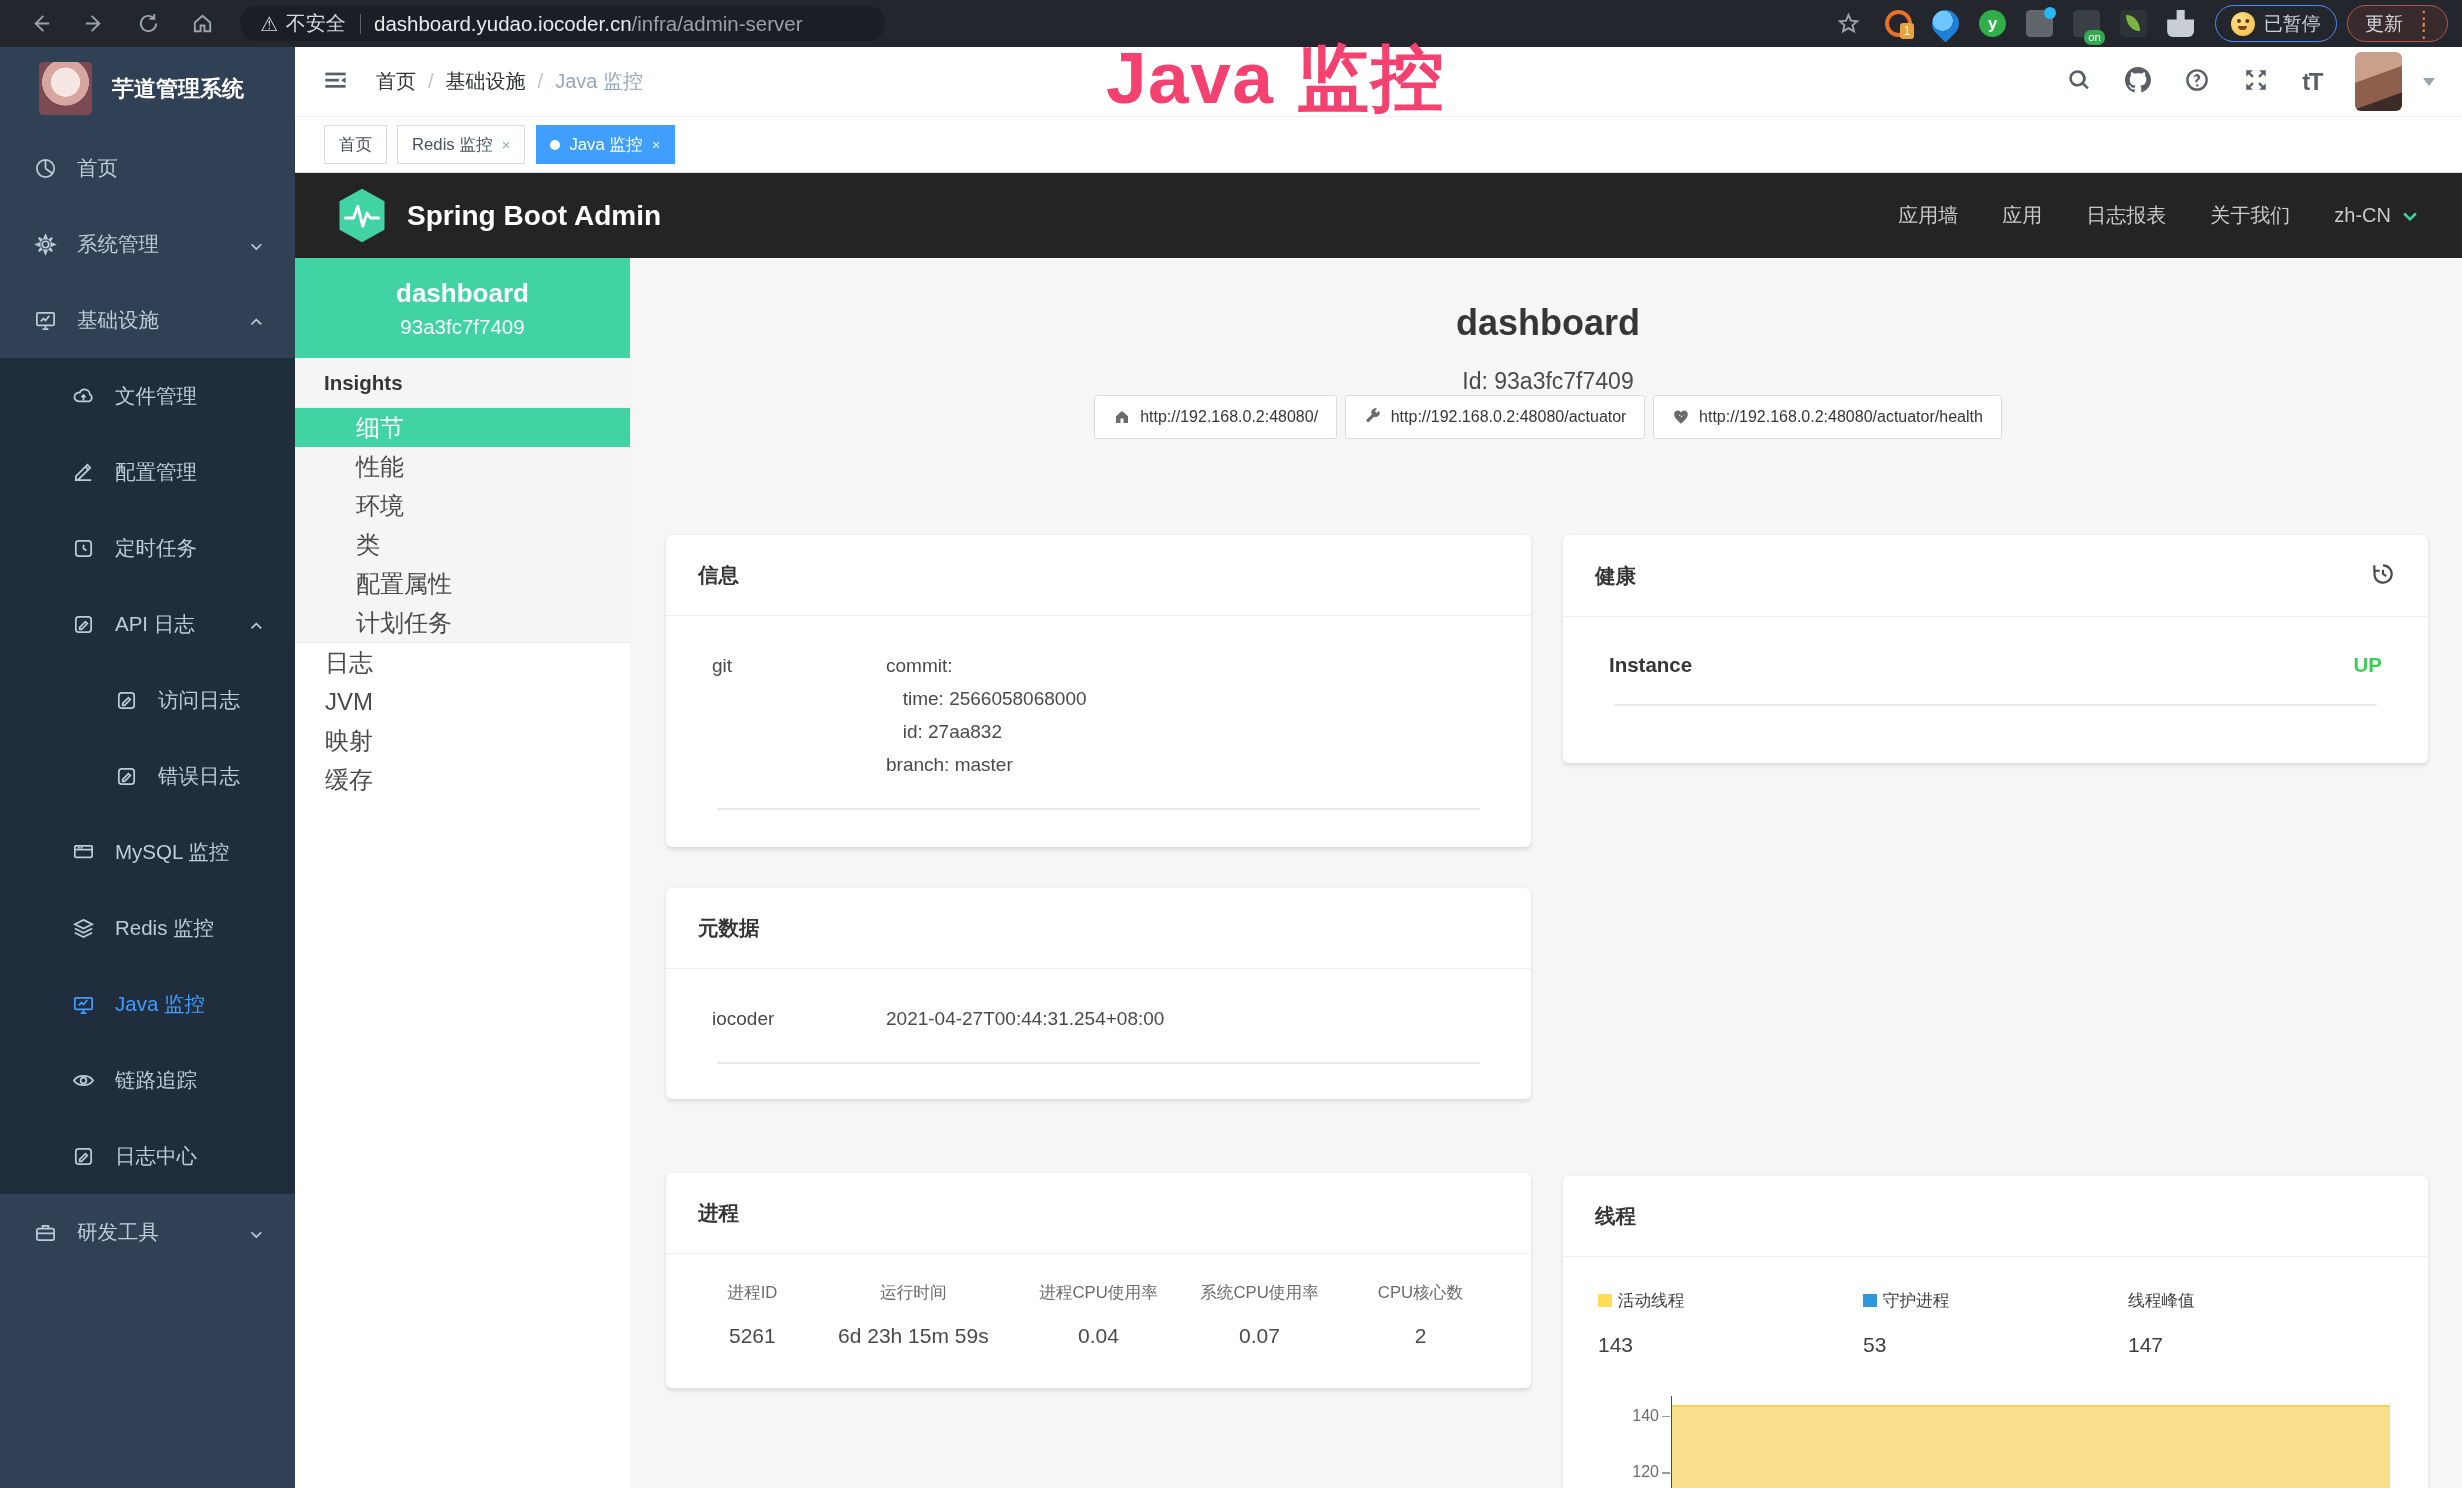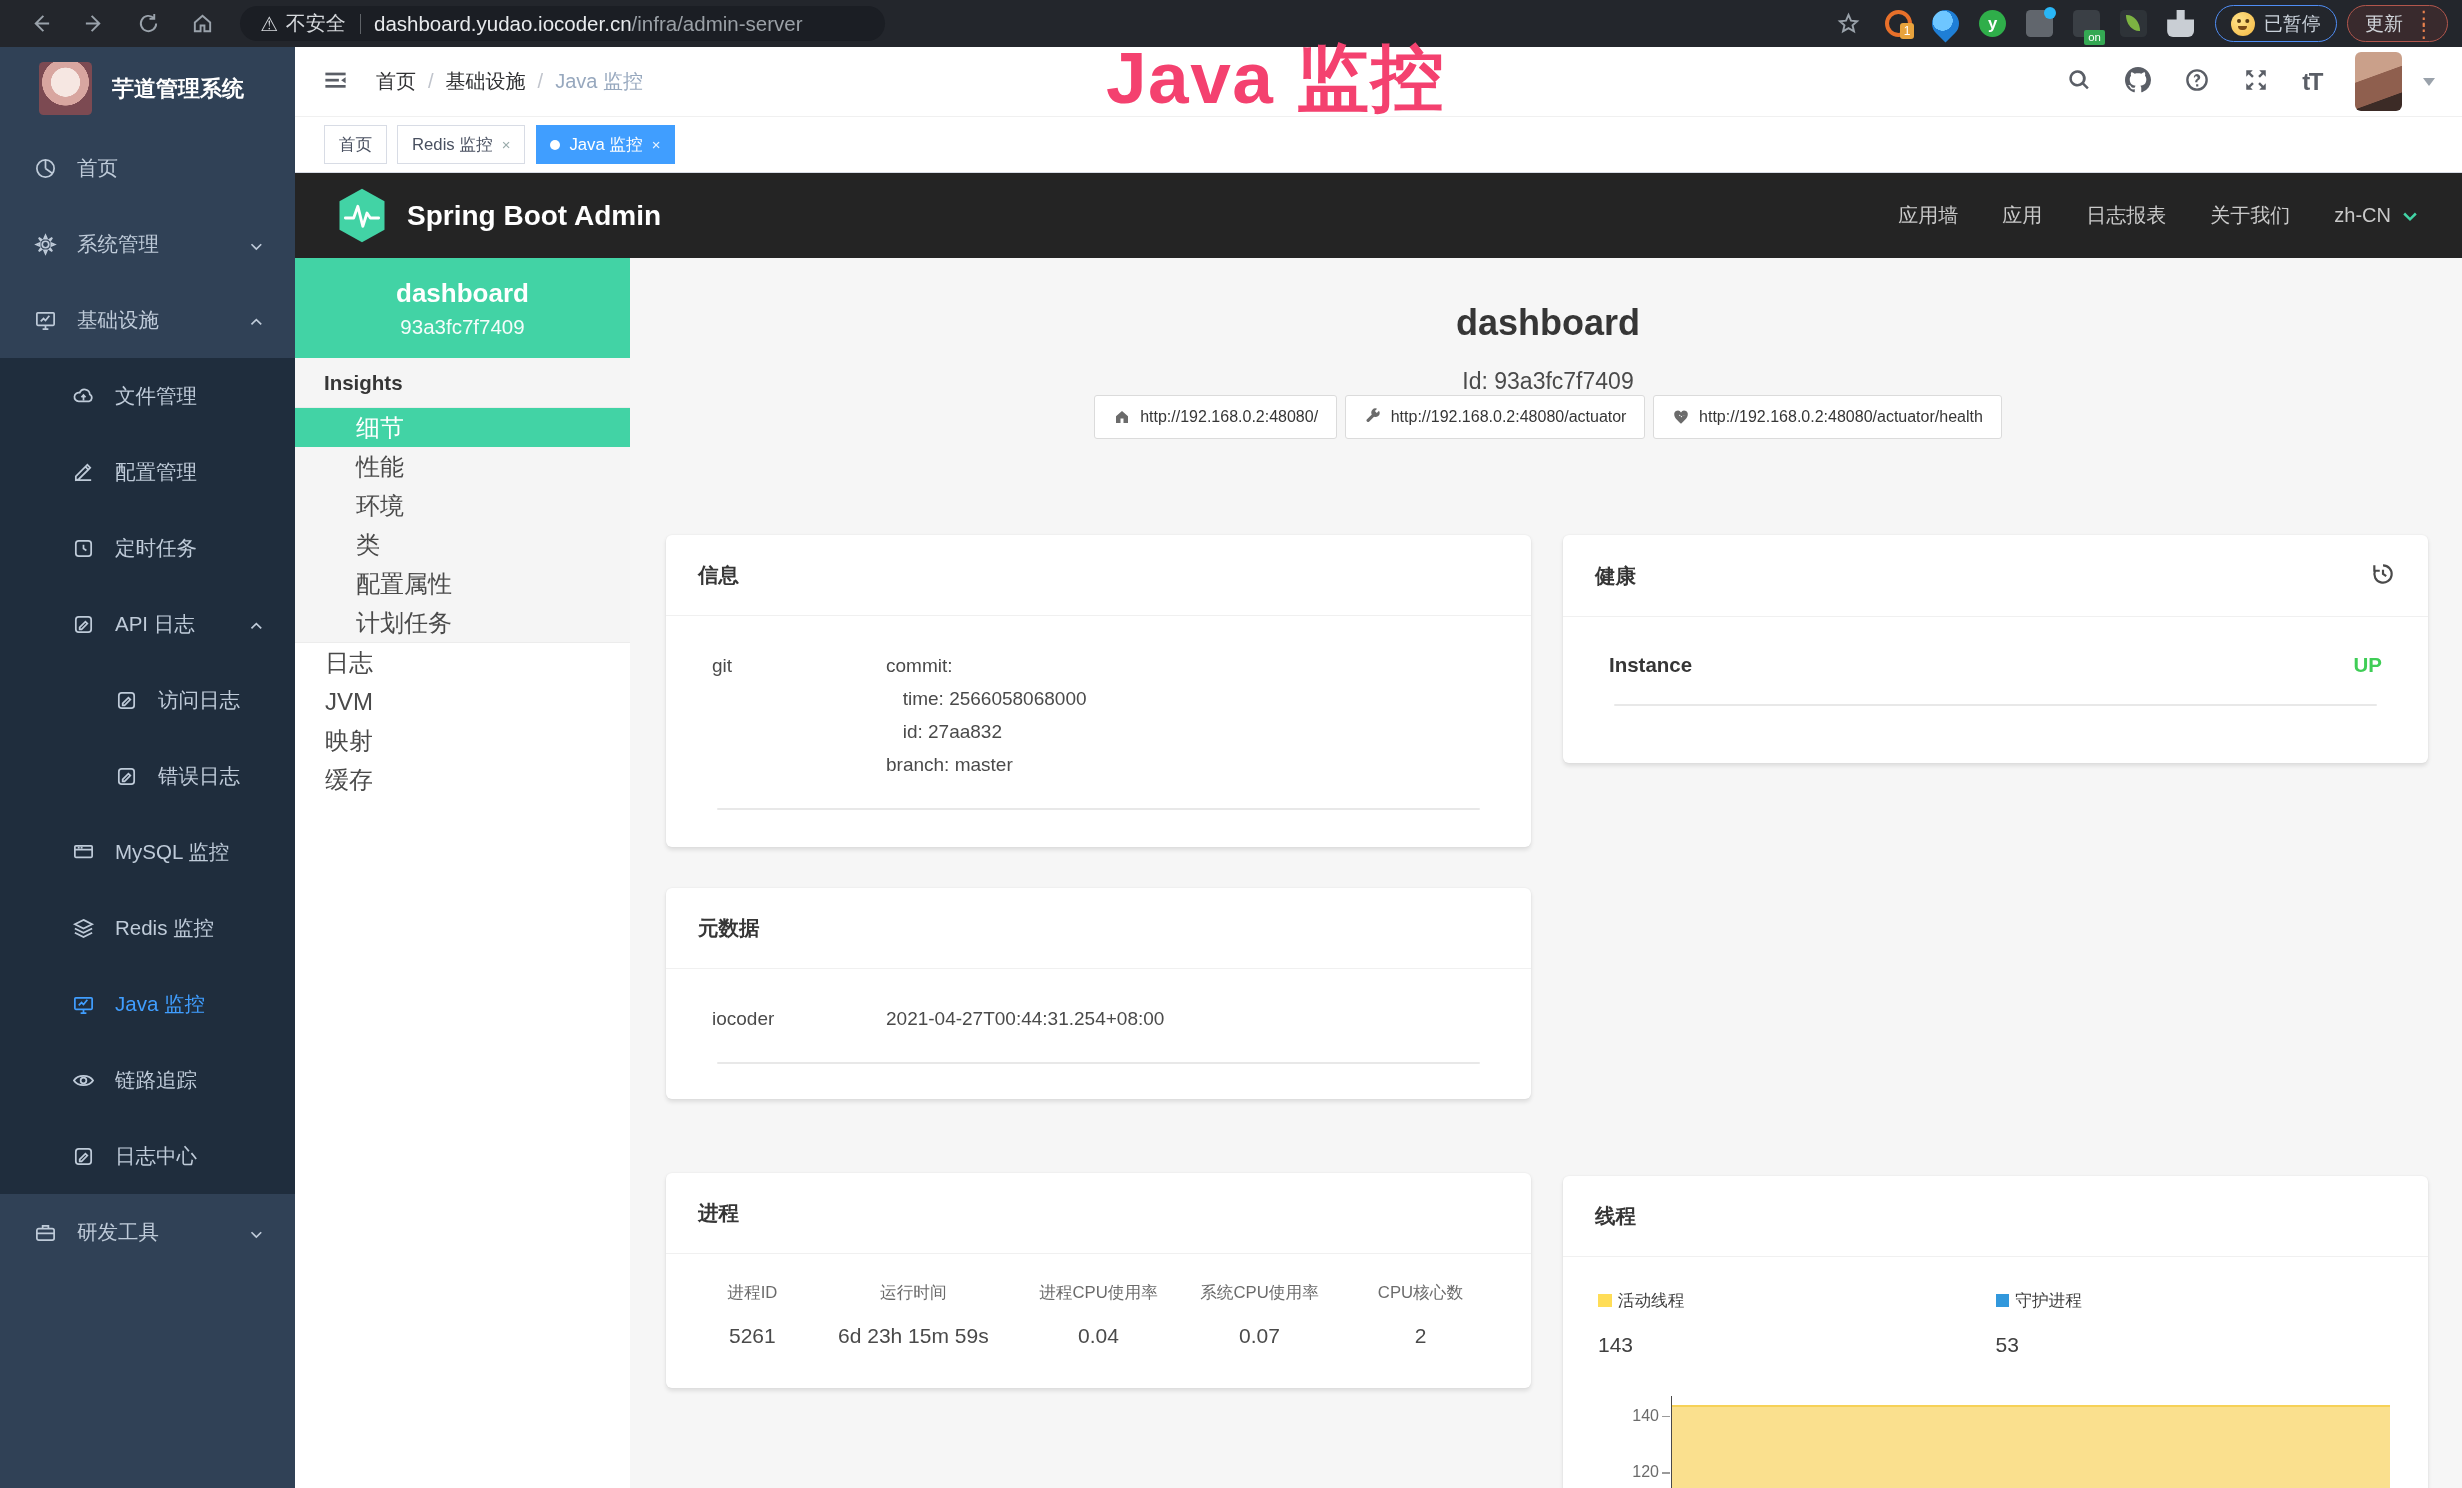--- a/index.html
+++ b/index.html
@@ -11,21 +11,21 @@
   .bicon{width:30px;height:30px;display:flex;align-items:center;justify-content:center;color:#9aa2ab;margin:0 12px;flex:0 0 auto}
   .bicon svg{width:23px;height:23px;stroke:#9aa2ab;fill:none;stroke-width:2}
   .omnibox{height:35px;background:#1b1e24;border-radius:17.4px;display:flex;align-items:center;padding:0 20px;margin-left:10.6px;min-width:645px;color:#dfe1e5}
   .warn{color:#d6d9dd;font-size:20px;display:flex;align-items:center;gap:7.6px;white-space:nowrap}
   .omni-divider{width:0.8px;height:20px;background:#5f6368;margin:0 13.7px}
   .url{font-size:20.5px;white-space:nowrap}
   .url .host{color:#e8eaed}.url .path{color:#9aa0a6}
   .bar-spacer{flex:1}
   .ext{width:27px;height:27px;border-radius:6px;margin:0 10px;position:relative;flex:0 0 auto}
   .badge{position:absolute;right:-6px;bottom:-6px;background:#e8a33d;color:#fff;font-size:12px;border-radius:3px;padding:0.8px 3.8px}
-  .badge-on{position:absolute;right:-4.6px;bottom:-7.6px;background:#34a853;color:#fff;font-size:11.4px;border-radius:2px;padding:1.5px 3.8px}
+  .badge-on{position:absolute;right:-4.6px;bottom:-7.6px;background:#34a853;color:#fff;font-size:11.4px;border-radius:7px;padding:1.5px 3.8px}
   .pill{display:flex;align-items:center;gap:9px;border:1.5px solid #4f8df5;border-radius:758px;padding:4.6px 15px;color:#c9d1da;font-size:19px;margin:0 10.6px;white-space:nowrap}
   .emoji-face{width:24px;height:24px;border-radius:50%;background:radial-gradient(circle at 35% 35%,#ffe28a,#f4b73f);position:relative}
   .emoji-face:before{content:"";position:absolute;left:6px;top:7.6px;width:3.8px;height:3.8px;border-radius:50%;background:#5a3b12;box-shadow:8.3px 0 0 #5a3b12}
   .emoji-face:after{content:"";position:absolute;left:7.6px;top:14.4px;width:9px;height:4.6px;border-radius:0 0 7.6px 7.6px;background:#7a4a16}
   .update-btn{display:flex;align-items:center;gap:10.6px;border:1.5px solid #b2564c;background:rgba(160,60,50,.18);border-radius:758px;padding:4.6px 13.7px 4.6px 16.7px;color:#cfd3d8;font-size:19px;white-space:nowrap}
   .kebab{color:#e8804d;font-size:20px;letter-spacing:0;line-height:.6}
 
   
   .annotation{position:absolute;left:1106px;top:30px;z-index:50;font-size:73px;font-weight:700;color:#f4416f;letter-spacing:1.5px;white-space:nowrap;pointer-events:none}
 
@@ -561,20 +561,26 @@
                       </span>
                     <div class="tv">143</div>
                   </div>
                   <div class="tcol">
                     <span class="legend">
                         <span class="sw blue"></span>
                         <span>守护进程</span>
                       </span>
                     <div class="tv">53</div>
                   </div>
+                  <div class="tcol">
+                    <span class="legend">
+                        <span>线程峰值</span>
+                      </span>
+                    <div class="tv">147</div>
+                  </div>
                 </div>
                 <div class="mini-chart">
                   <div class="ylabels">
                     <span class="ylab" style="top:10.6px">140</span>
                     <span class="ylab" style="top:67px">120</span>
 
                   </div>
                   <div class="plot">
                     <div class="area"></div>
                   </div>

